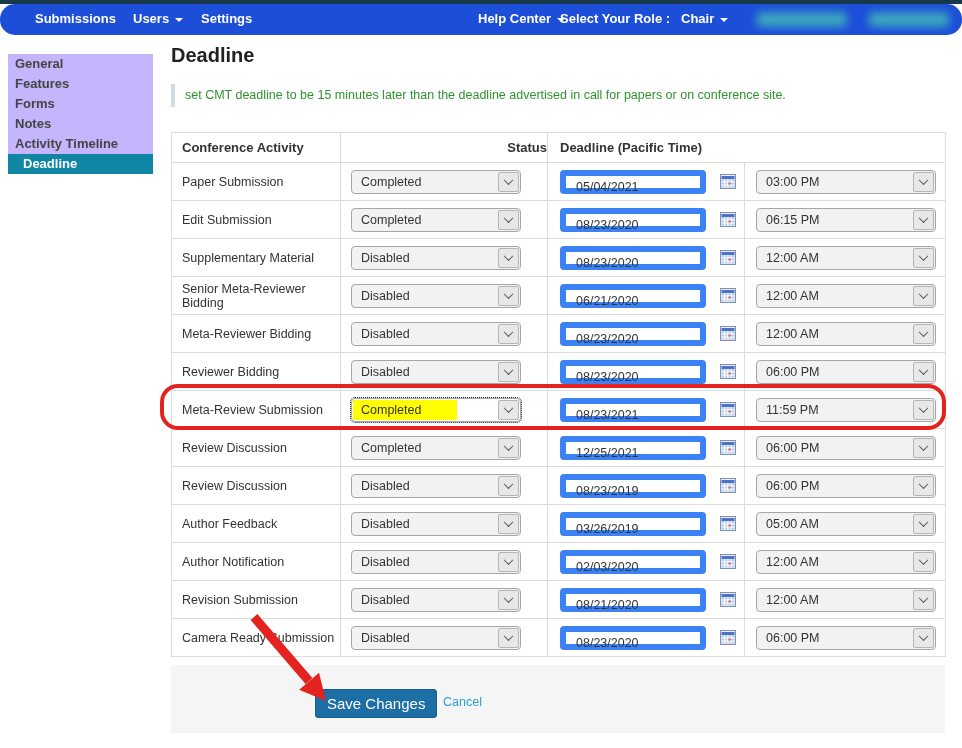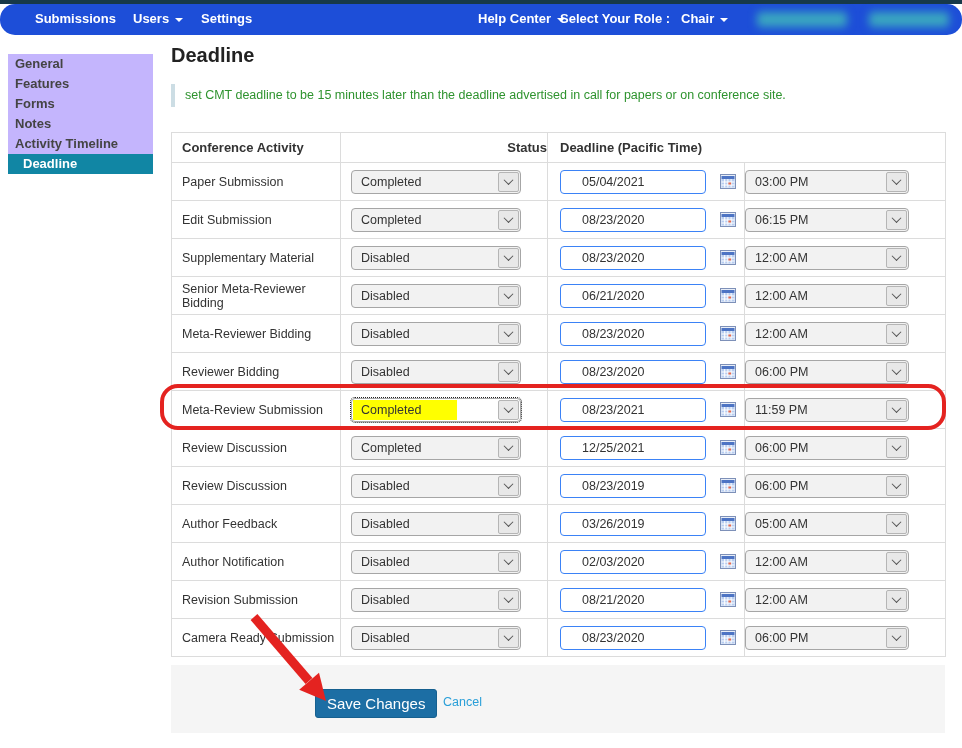--- a/index.html
+++ b/index.html
@@ -30,25 +30,25 @@
   table.deadline th.h-deadline { padding-left:12px; }
   table.deadline th.h-status { padding-left:3px;text-align:right; }
   table.deadline td { height:38px; font-size:12.5px; color:#333; }
   td.c-act { padding-left:10px; }
 
   .sel { position:relative; display:inline-block; height:24px; border:1px solid #a6a6a6; border-radius:4px; background:#f2f2f2; vertical-align:middle; cursor:pointer; }
   .sel-text { position:absolute; left:9px; top:1px; height:20px; line-height:20px; font-size:12.5px; color:#333; z-index:2; white-space:nowrap; }
   .sel-btn { position:absolute; right:1px; top:1px; bottom:1px; width:21px; background:#e8e8e8; border:1px solid #b5b5b5; border-radius:2px; display:flex; align-items:center; justify-content:center; z-index:3; }
   .chev { width:7px; height:7px; border-right:1.5px solid #555; border-bottom:1.5px solid #555; transform:rotate(45deg) translate(-1px,-1px); }
   .sel.status-sel { width:170px; margin-left:10px; }
-  .sel.time-sel { width:164px; }
+  .sel.time-sel { width:180px; margin-left:11px; }
   .sel.focused { outline:1.5px dotted #222; background:#fff; }
   .hl-band { position:absolute; left:1px; top:1px; bottom:1px; width:104px; background:#ffff00; z-index:1; }
 
-  .date-input { display:inline-block; width:146px; height:24px; line-height:22px; border:1px solid #3b82f6; border-radius:4px; background:#fff; font-size:12.5px; color:#333; padding-left:21px; margin-left:12px; vertical-align:middle; cursor:text; }
+  .date-input { display:inline-block; width:146px; height:24px; line-height:22px; border:6px solid #3b82f6; border-radius:4px; background:#fff; font-size:12.5px; color:#333; padding-left:10px; margin-left:12px; vertical-align:middle; cursor:text; }
   .cal-wrap { display:inline-block; margin-left:11px; vertical-align:middle; cursor:pointer; line-height:0; }
 
   
   .footer-band { position:absolute; left:0; top:621px; width:774px; height:68px; background:#f5f5f5; }
   .save-btn { position:absolute; left:144px; top:24px; background:#1c6ea4; color:#fff; font-size:15px; font-family:"Liberation Sans",sans-serif; border:1px solid #16608f; border-radius:3px; padding:5px 11px; cursor:pointer; }
   .cancel-link { position:absolute; left:272px; top:30px; color:#2a9fd8; font-size:12.5px; text-decoration:none; cursor:pointer; }
 
   
   .annot-rect { position:absolute; left:160px; top:384px; width:786px; height:46px; border:4px solid #e42320; border-radius:18px; pointer-events:none; z-index:50; }
   .annot-arrow { position:absolute; left:0; top:0; pointer-events:none; z-index:51; }

